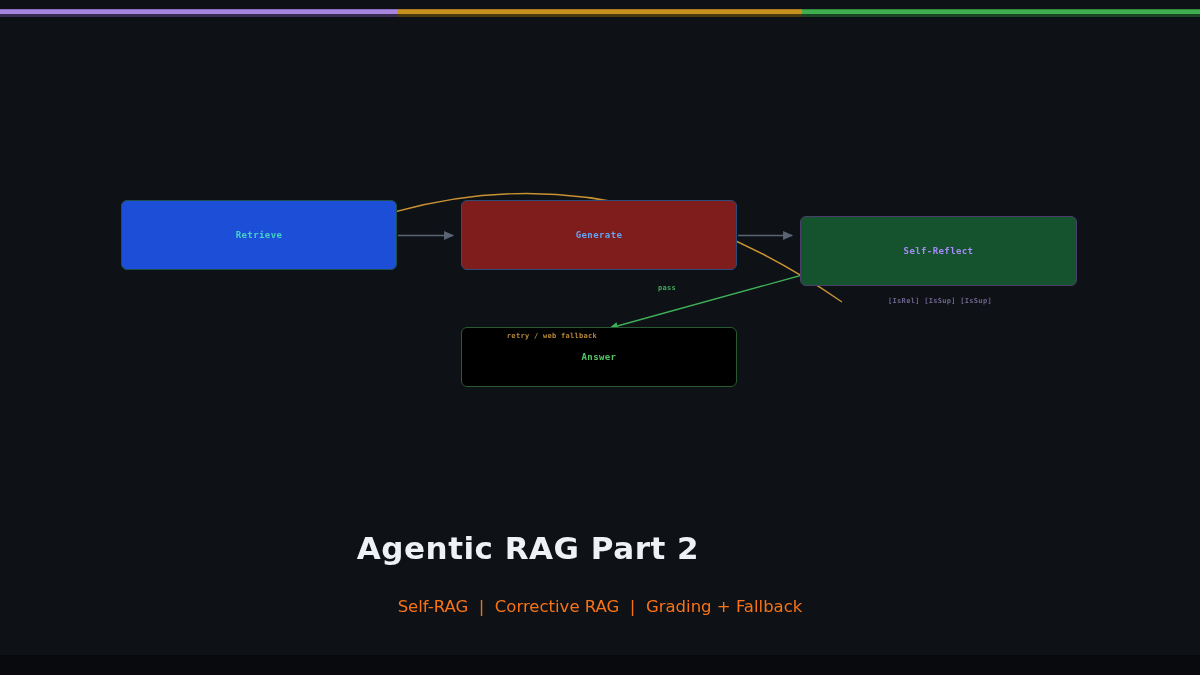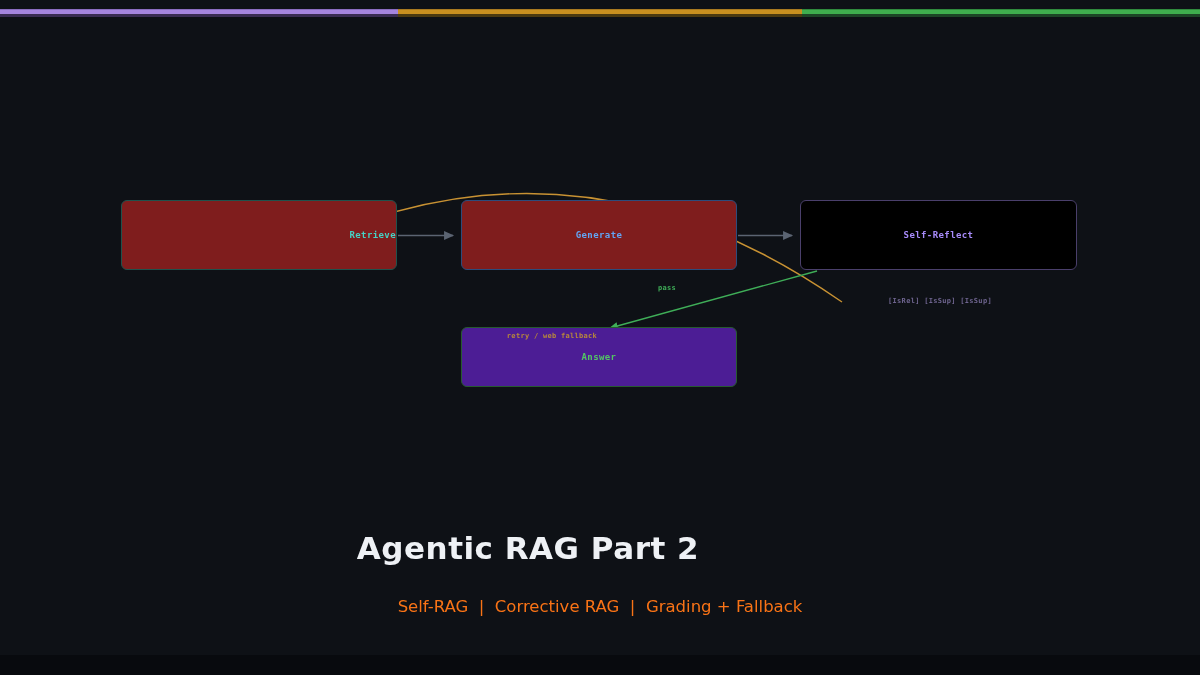--- a/index.html
+++ b/index.html
@@ -67,40 +67,39 @@
     align-items: center;
     justify-content: center;
     font-family: "DejaVu Sans Mono", monospace;
     font-size: 9px;
     font-weight: bold;
     letter-spacing: 0.4px;
     box-sizing: content-box;
   }
   .node-retrieve {
     left: 121px; top: 200px;
-    background: #7f1d1d;
+    background: #1d4ed8;
     border: 1.5px solid #1f524c;
     color: #45d3c6;
-    justify-content: flex-end;
   }
   .node-generate {
     left: 461px; top: 200px;
     background: #7f1d1d;
     border: 1.5px solid #2c4c7c;
     color: #62a5f5;
   }
   .node-self-reflect {
-    left: 800px; top: 200px; width: 275px;
-    background: #000000;
+    left: 800px; top: 216px; width: 275px;
+    background: #14532d;
     border: 1.5px solid #4a3f6b;
     color: #a78bfa;
   }
   .node-answer {
     left: 461px; top: 327px; height: 58px;
-    background: #4c1d95;
+    background: #000000;
     border: 1.5px solid #275a30;
     color: #53c465;
   }
 
   .edge-label {
     position: absolute;
     transform: translate(-50%, -50%);
     font-family: "DejaVu Sans Mono", monospace;
     font-size: 7px;
     font-weight: bold;

